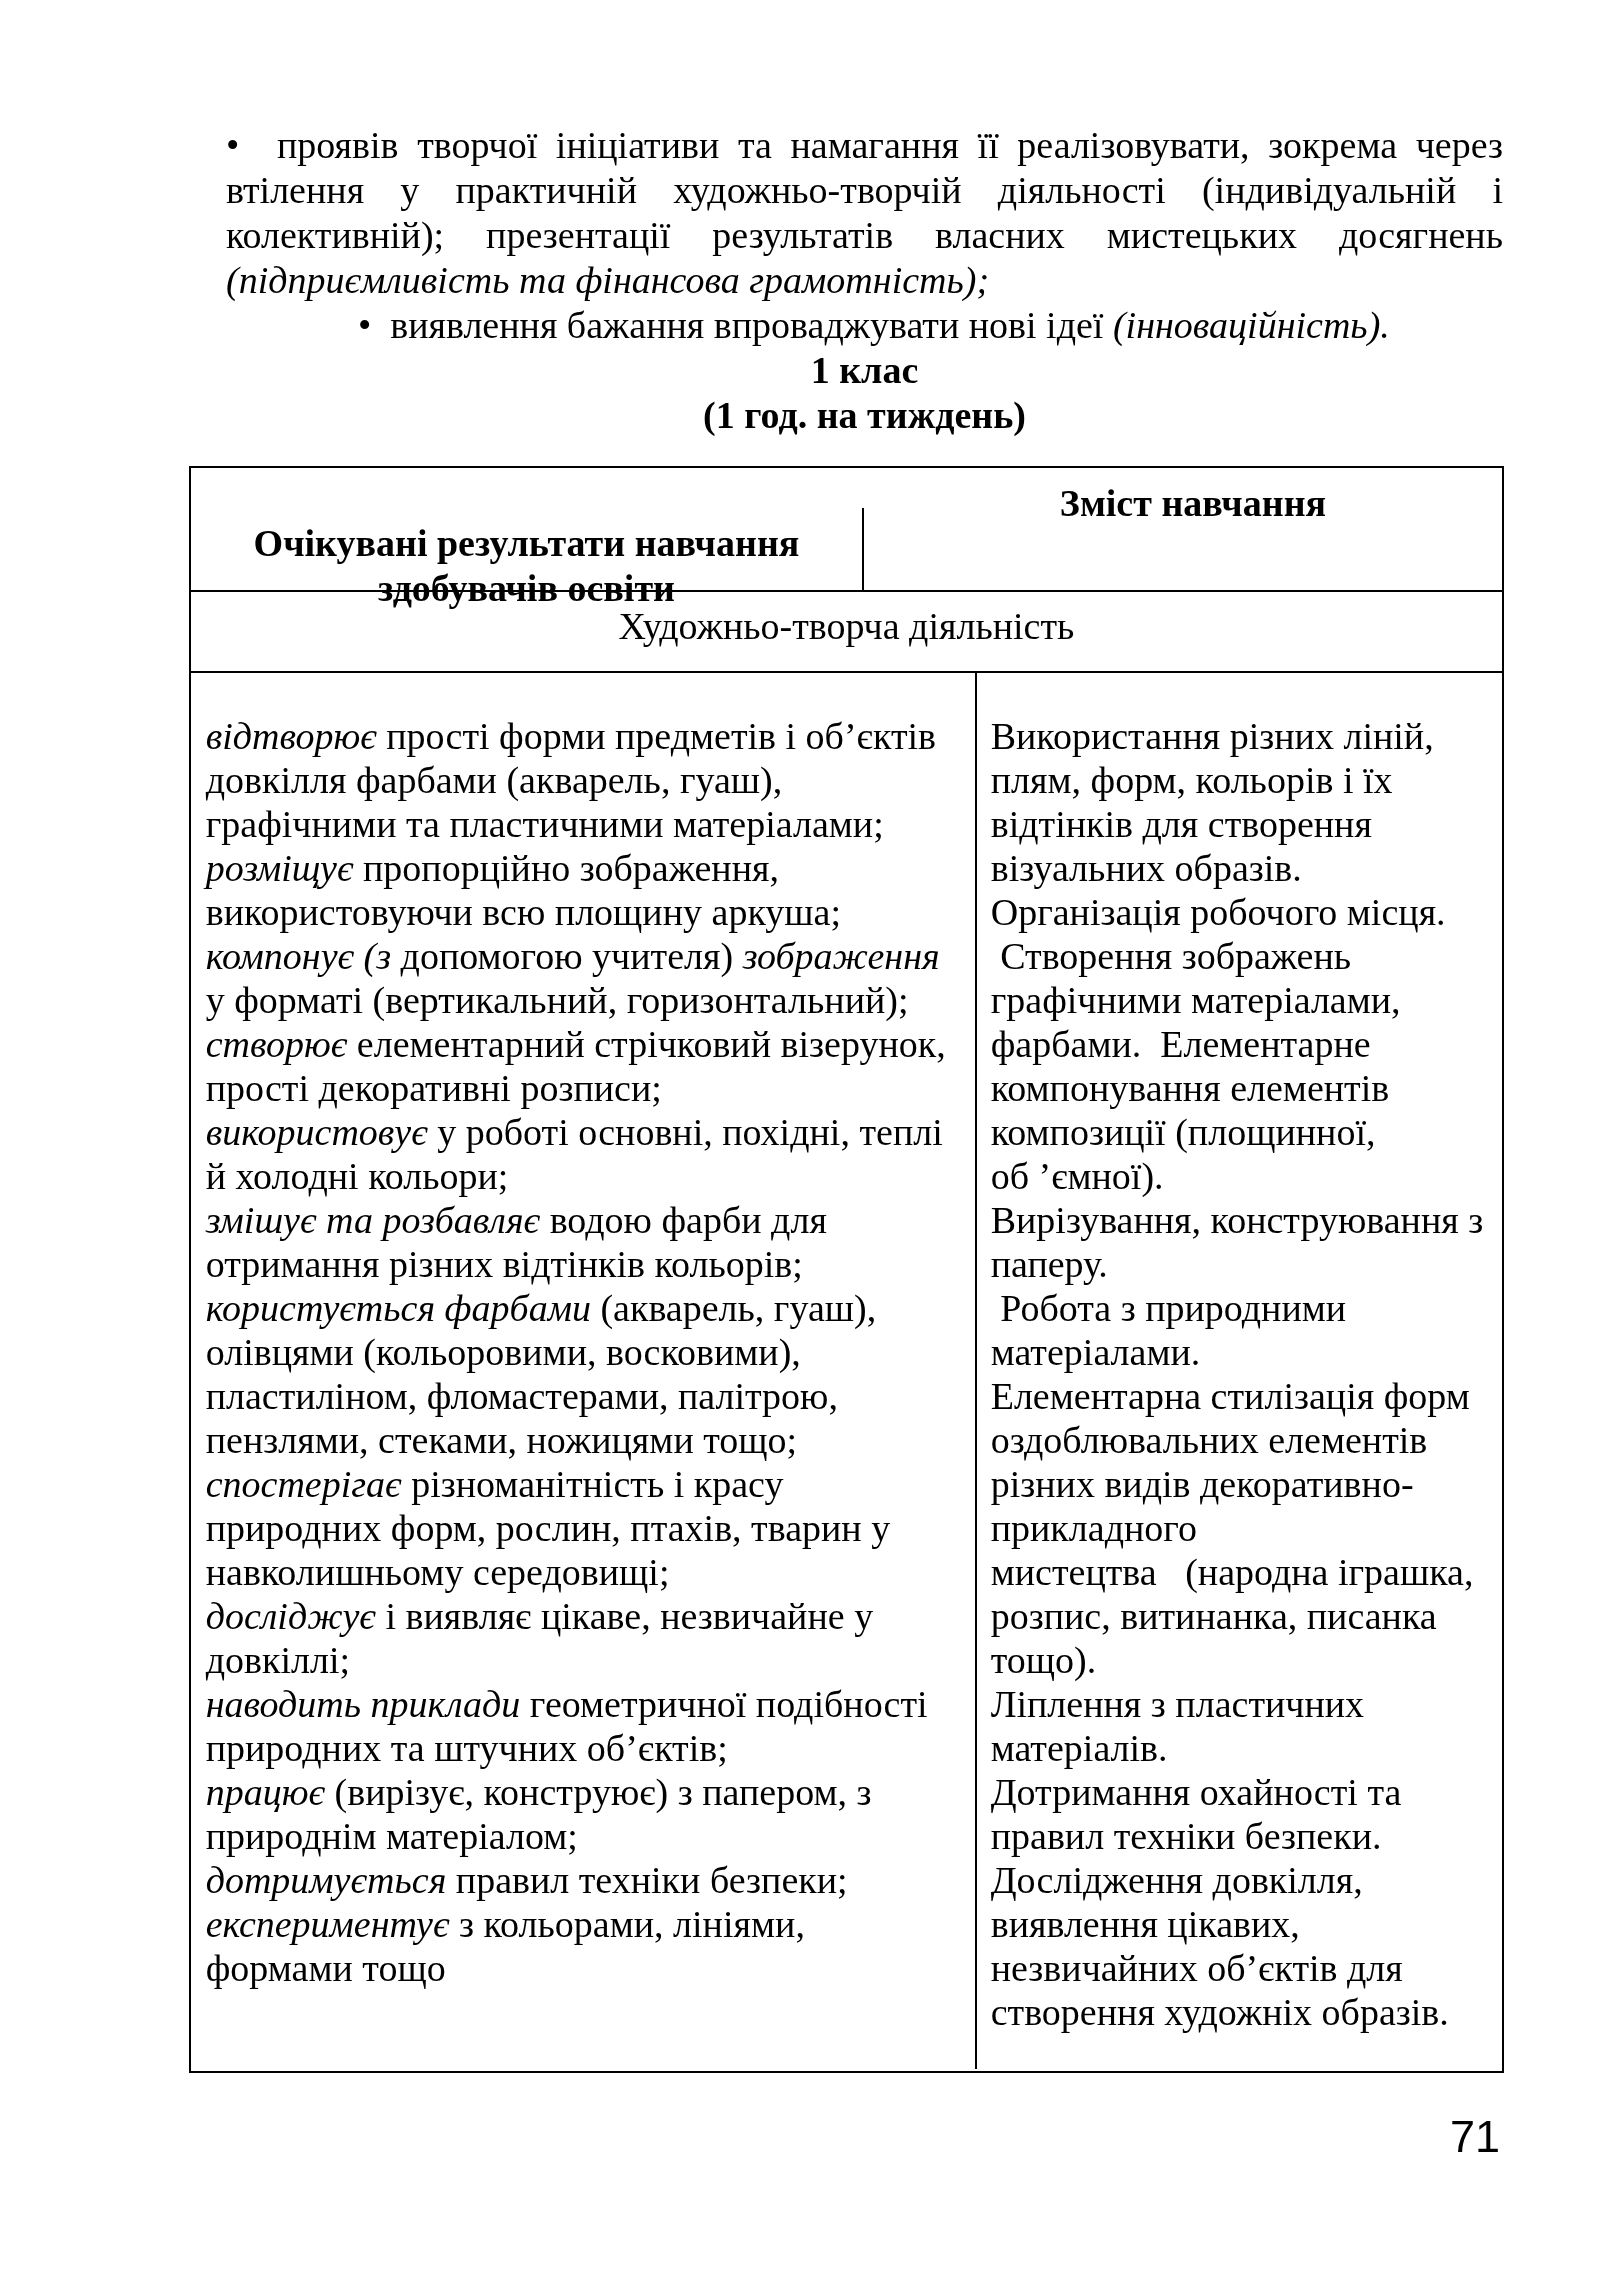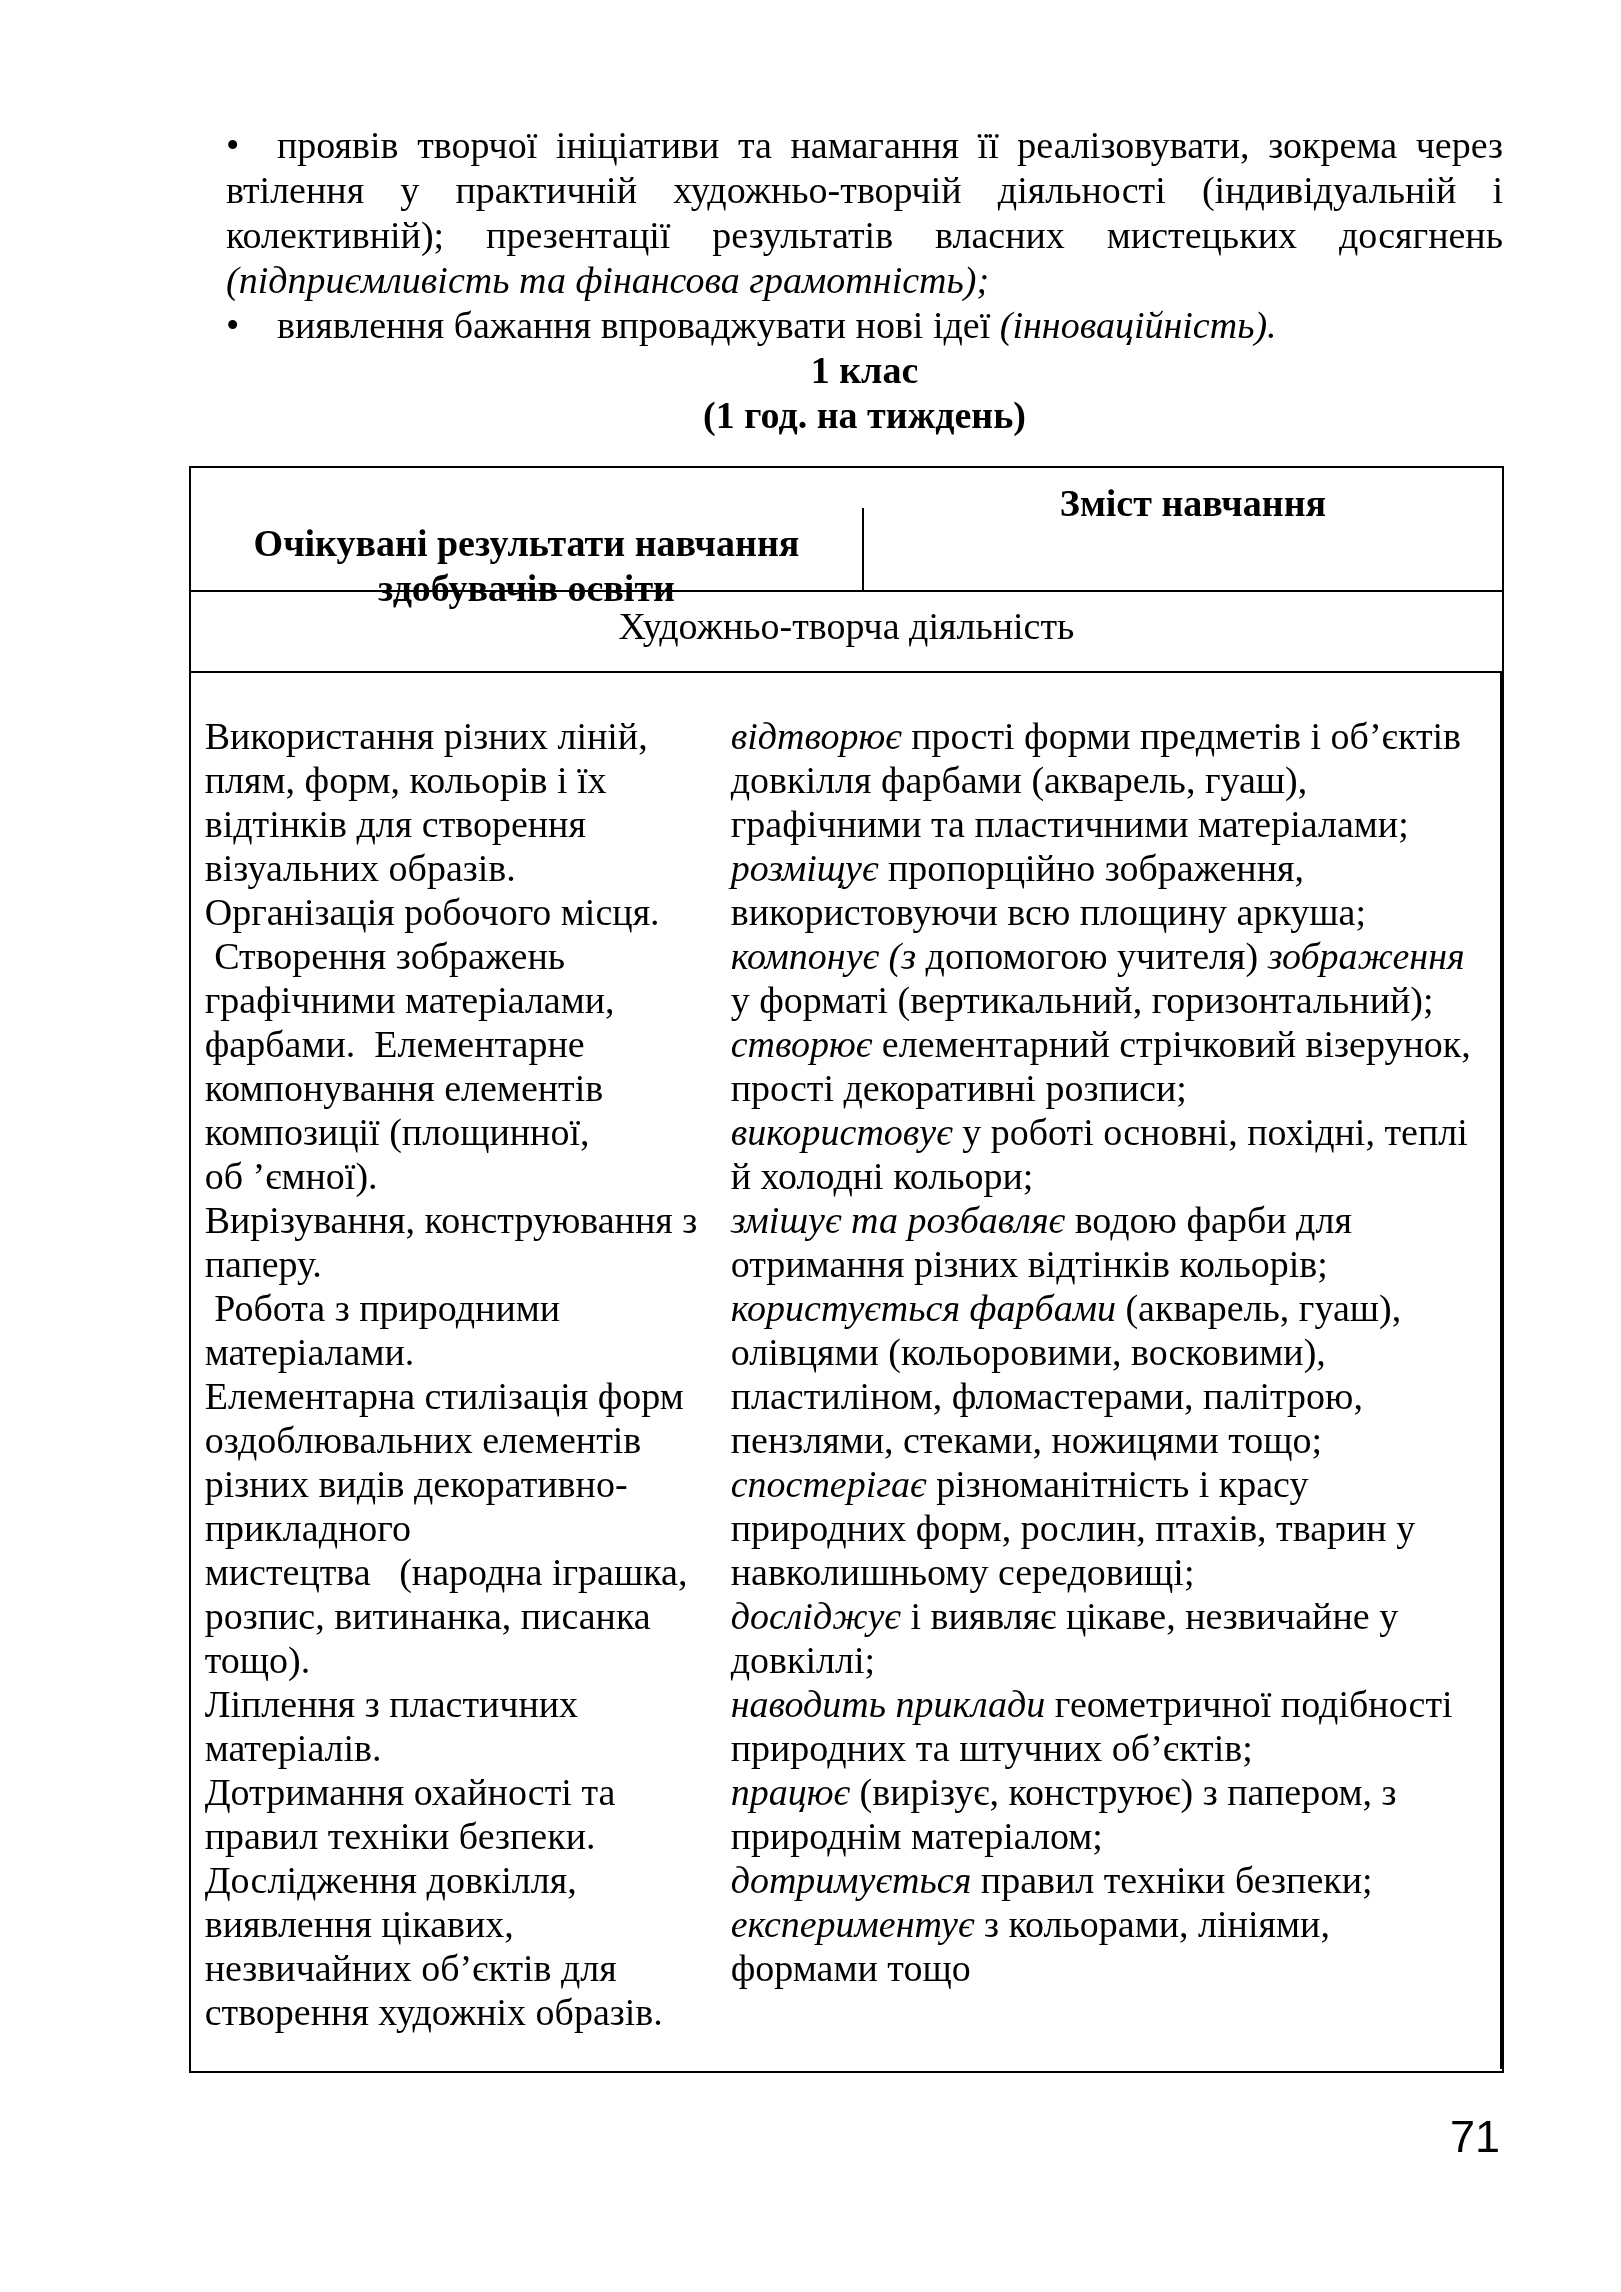--- a/index.html
+++ b/index.html
@@ -11,21 +11,21 @@
     color:#000;
     overflow:hidden;
   }
   .topblock{
     position:absolute;
     left:226px;top:123px;
     width:1277px;
     font-size:38px;
     line-height:45px;
   }
-  .para{margin:0;}
+  .para{margin:0;text-align:center;}
   .para.justified{text-align:justify;}
   .blt{display:inline-block;width:51px;}
   .hline{margin:0;text-align:center;font-weight:bold;}
   .it{font-style:italic;font-family:Liberation Serif, serif;}
   .table{
     position:absolute;
     left:189px;top:466px;
     width:1315px;height:1607px;
     border:2.9px solid #000;
     box-sizing:border-box;
@@ -72,20 +72,51 @@
     <p class="hline">(1 год. на тиждень)</p>
   </div>
 
   <div class="table">
     <div class="row header">
       <div class="cell c1">Очікувані результати навчання здобувачів освіти</div>
       <div class="cell c2">Зміст навчання</div>
     </div>
     <div class="row section">Художньо-творча діяльність</div>
     <div class="row bodyrow">
+      <div class="cell c1" id="leftcol">
+          <div class="ln"><span class="it">відтворює</span><span> прості форми предметів і об’єктів</span></div>
+          <div class="ln"><span>довкілля фарбами (акварель, гуаш),</span></div>
+          <div class="ln"><span>графічними та пластичними матеріалами;</span></div>
+          <div class="ln"><span class="it">розміщує</span><span> пропорційно зображення,</span></div>
+          <div class="ln"><span>використовуючи всю площину аркуша;</span></div>
+          <div class="ln"><span class="it">компонує (з</span><span> допомогою учителя) </span><span class="it">зображення</span></div>
+          <div class="ln"><span>у форматі (вертикальний, горизонтальний);</span></div>
+          <div class="ln"><span class="it">створює</span><span> елементарний стрічковий візерунок,</span></div>
+          <div class="ln"><span>прості декоративні розписи;</span></div>
+          <div class="ln"><span class="it">використовує</span><span> у роботі основні, похідні, теплі</span></div>
+          <div class="ln"><span>й холодні кольори;</span></div>
+          <div class="ln"><span class="it">змішує та розбавляє</span><span> водою фарби для</span></div>
+          <div class="ln"><span>отримання різних відтінків кольорів;</span></div>
+          <div class="ln"><span class="it">користується фарбами</span><span> (акварель, гуаш),</span></div>
+          <div class="ln"><span>олівцями (кольоровими, восковими),</span></div>
+          <div class="ln"><span>пластиліном, фломастерами, палітрою,</span></div>
+          <div class="ln"><span>пензлями, стеками, ножицями тощо;</span></div>
+          <div class="ln"><span class="it">спостерігає</span><span> різноманітність і красу</span></div>
+          <div class="ln"><span>природних форм, рослин, птахів, тварин у</span></div>
+          <div class="ln"><span>навколишньому середовищі;</span></div>
+          <div class="ln"><span class="it">досліджує</span><span> і виявляє цікаве, незвичайне у</span></div>
+          <div class="ln"><span>довкіллі;</span></div>
+          <div class="ln"><span class="it">наводить приклади</span><span> геометричної подібності</span></div>
+          <div class="ln"><span>природних та штучних об’єктів;</span></div>
+          <div class="ln"><span class="it">працює</span><span> (вирізує, конструює) з папером, з</span></div>
+          <div class="ln"><span>природнім матеріалом;</span></div>
+          <div class="ln"><span class="it">дотримується</span><span> правил техніки безпеки;</span></div>
+          <div class="ln"><span class="it">експериментує</span><span> з кольорами, лініями,</span></div>
+          <div class="ln"><span>формами тощо</span></div>
+        </div>
       <div class="cell c2" id="rightcol">
           <div class="ln"><span>Використання різних ліній,</span></div>
           <div class="ln"><span>плям, форм, кольорів і їх</span></div>
           <div class="ln"><span>відтінків для створення</span></div>
           <div class="ln"><span>візуальних образів.</span></div>
           <div class="ln"><span>Організація робочого місця.</span></div>
           <div class="ln"><span> Створення зображень</span></div>
           <div class="ln"><span>графічними матеріалами,</span></div>
           <div class="ln"><span>фарбами.  Елементарне</span></div>
           <div class="ln"><span>компонування елементів</span></div>
@@ -104,50 +135,19 @@
           <div class="ln"><span>тощо).</span></div>
           <div class="ln"><span>Ліплення з пластичних</span></div>
           <div class="ln"><span>матеріалів.</span></div>
           <div class="ln"><span>Дотримання охайності та</span></div>
           <div class="ln"><span>правил техніки безпеки.</span></div>
           <div class="ln"><span>Дослідження довкілля,</span></div>
           <div class="ln"><span>виявлення цікавих,</span></div>
           <div class="ln"><span>незвичайних об’єктів для</span></div>
           <div class="ln"><span>створення художніх образів.</span></div>
         </div>
-      <div class="cell c1" id="leftcol">
-          <div class="ln"><span class="it">відтворює</span><span> прості форми предметів і об’єктів</span></div>
-          <div class="ln"><span>довкілля фарбами (акварель, гуаш),</span></div>
-          <div class="ln"><span>графічними та пластичними матеріалами;</span></div>
-          <div class="ln"><span class="it">розміщує</span><span> пропорційно зображення,</span></div>
-          <div class="ln"><span>використовуючи всю площину аркуша;</span></div>
-          <div class="ln"><span class="it">компонує (з</span><span> допомогою учителя) </span><span class="it">зображення</span></div>
-          <div class="ln"><span>у форматі (вертикальний, горизонтальний);</span></div>
-          <div class="ln"><span class="it">створює</span><span> елементарний стрічковий візерунок,</span></div>
-          <div class="ln"><span>прості декоративні розписи;</span></div>
-          <div class="ln"><span class="it">використовує</span><span> у роботі основні, похідні, теплі</span></div>
-          <div class="ln"><span>й холодні кольори;</span></div>
-          <div class="ln"><span class="it">змішує та розбавляє</span><span> водою фарби для</span></div>
-          <div class="ln"><span>отримання різних відтінків кольорів;</span></div>
-          <div class="ln"><span class="it">користується фарбами</span><span> (акварель, гуаш),</span></div>
-          <div class="ln"><span>олівцями (кольоровими, восковими),</span></div>
-          <div class="ln"><span>пластиліном, фломастерами, палітрою,</span></div>
-          <div class="ln"><span>пензлями, стеками, ножицями тощо;</span></div>
-          <div class="ln"><span class="it">спостерігає</span><span> різноманітність і красу</span></div>
-          <div class="ln"><span>природних форм, рослин, птахів, тварин у</span></div>
-          <div class="ln"><span>навколишньому середовищі;</span></div>
-          <div class="ln"><span class="it">досліджує</span><span> і виявляє цікаве, незвичайне у</span></div>
-          <div class="ln"><span>довкіллі;</span></div>
-          <div class="ln"><span class="it">наводить приклади</span><span> геометричної подібності</span></div>
-          <div class="ln"><span>природних та штучних об’єктів;</span></div>
-          <div class="ln"><span class="it">працює</span><span> (вирізує, конструює) з папером, з</span></div>
-          <div class="ln"><span>природнім матеріалом;</span></div>
-          <div class="ln"><span class="it">дотримується</span><span> правил техніки безпеки;</span></div>
-          <div class="ln"><span class="it">експериментує</span><span> з кольорами, лініями,</span></div>
-          <div class="ln"><span>формами тощо</span></div>
-        </div>
     </div>
   </div>
 
   <div class="pagenum">71</div>
 
 </div>
 
 
 </body></html>

